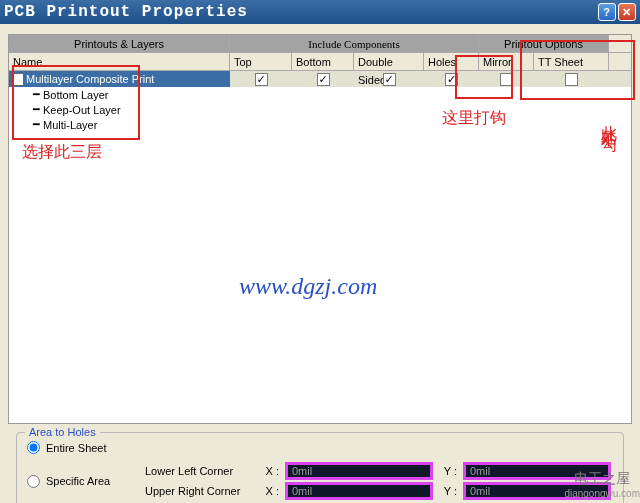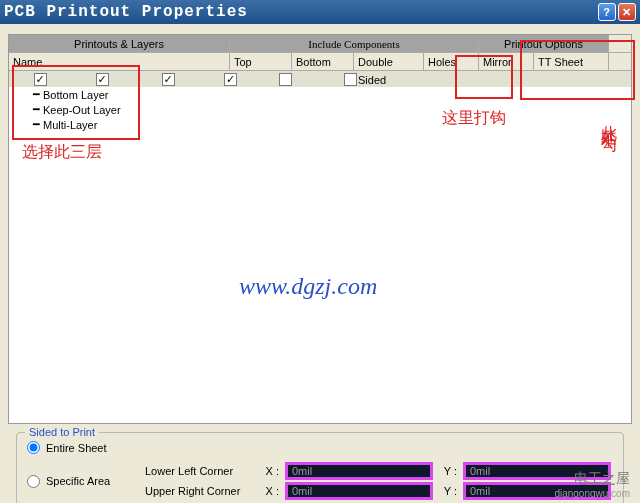--- a/index.html
+++ b/index.html
@@ -53,21 +53,21 @@
 .box-tree { left: 12px; top: 65px; width: 128px; height: 75px; }
 .box-holes { left: 455px; top: 55px; width: 58px; height: 44px; }
 .box-opts { left: 520px; top: 40px; width: 115px; height: 60px; }
 
 .anno { position: absolute; color: #d22; font-size: 16px; font-weight: normal; pointer-events: none; font-family: "Microsoft YaHei", SimSun; }
 .anno1 { left: 22px; top: 142px; }
 .anno2 { left: 442px; top: 108px; }
 .anno3 { left: 598px; top: 112px; writing-mode: vertical-rl; letter-spacing: 4px; }
 
 .watermark1 { position: absolute; left: 230px; top: 238px; color: #2a4fc8; font-size: 24px; font-family: Georgia, serif; font-style: italic; pointer-events: none; }
-.watermark2-wrap { position: absolute; right: 10px; bottom: 4px; text-align: right; pointer-events: none; margin-top: 11px; }
+.watermark2-wrap { position: absolute; right: 0; bottom: 4px; text-align: center; pointer-events: none; margin-top: 11px; }
 .watermark2-wrap .big { color: #7a7a7a; font-size: 14px; }
 .watermark2-wrap .small { color: #9a9a9a; font-size: 10px; }
 
 .fieldset { margin: 8px; border: 1px solid #b8b8b8; border-radius: 4px; padding: 8px 10px 4px 10px; background: #ece9d8; position: relative; }
 .fieldset .legend { position: absolute; top: -7px; left: 8px; background: #ece9d8; padding: 0 4px; color: #2a4fc8; }
 .fieldset .radios { margin-bottom: 4px; }
 .fieldset label { display: inline-flex; align-items: center; gap: 6px; color: #000; }
 .fieldset .row { display: flex; align-items: center; gap: 6px; margin: 2px 0 2px 120px; }
 .fieldset input[type=text] { border: 3px solid #d946ef; padding: 1px 4px; height: 18px; width: 148px; background: #0f172a; color: #999; }
 .fieldset .lbl { width: 110px; text-align: left; }
@@ -95,20 +95,24 @@
       <div class="col-name">Name</div>
       <div class="col-top">Top</div>
       <div class="col-bottom">Bottom</div>
       <div class="col-double">Double Sided</div>
       <div class="col-holes">Holes</div>
       <div class="col-mirror">Mirror</div>
       <div class="col-ttfonts">TT Sheet</div>
     </div>
 
     <div class="grid-row selected">
+      <div class="cell cell-name">
+        <span class="page-icon"></span>
+        <span>Multilayer Composite Print</span>
+      </div>
       <div class="cell cell-top">
           <span class="check">
             <span class="mark"></span>
           </span>
         </div>
       <div class="cell cell-bottom">
           <span class="check">
             <span class="mark"></span>
           </span>
         </div>
@@ -140,21 +144,21 @@
       </div>
     <div class="tree-row">
         <span class="line">━</span>
         <span>Multi-Layer</span>
       </div>
 
     <div class="watermark1">www.dgzj.com</div>
   </div>
 
   <div class="fieldset">
-    <span class="legend">Sided to Print</span>
+    <span class="legend">Area to Holes</span>
     <div class="radios">
       <label>
         <input type="radio" name="area" checked="" style="">
         <span>Entire Sheet</span>
       </label>
     </div>
     <div style="display:flex; align-items:center;">
       <label style="width:118px">
         <input type="radio" name="area" style="">
         <span>Specific Area</span>

